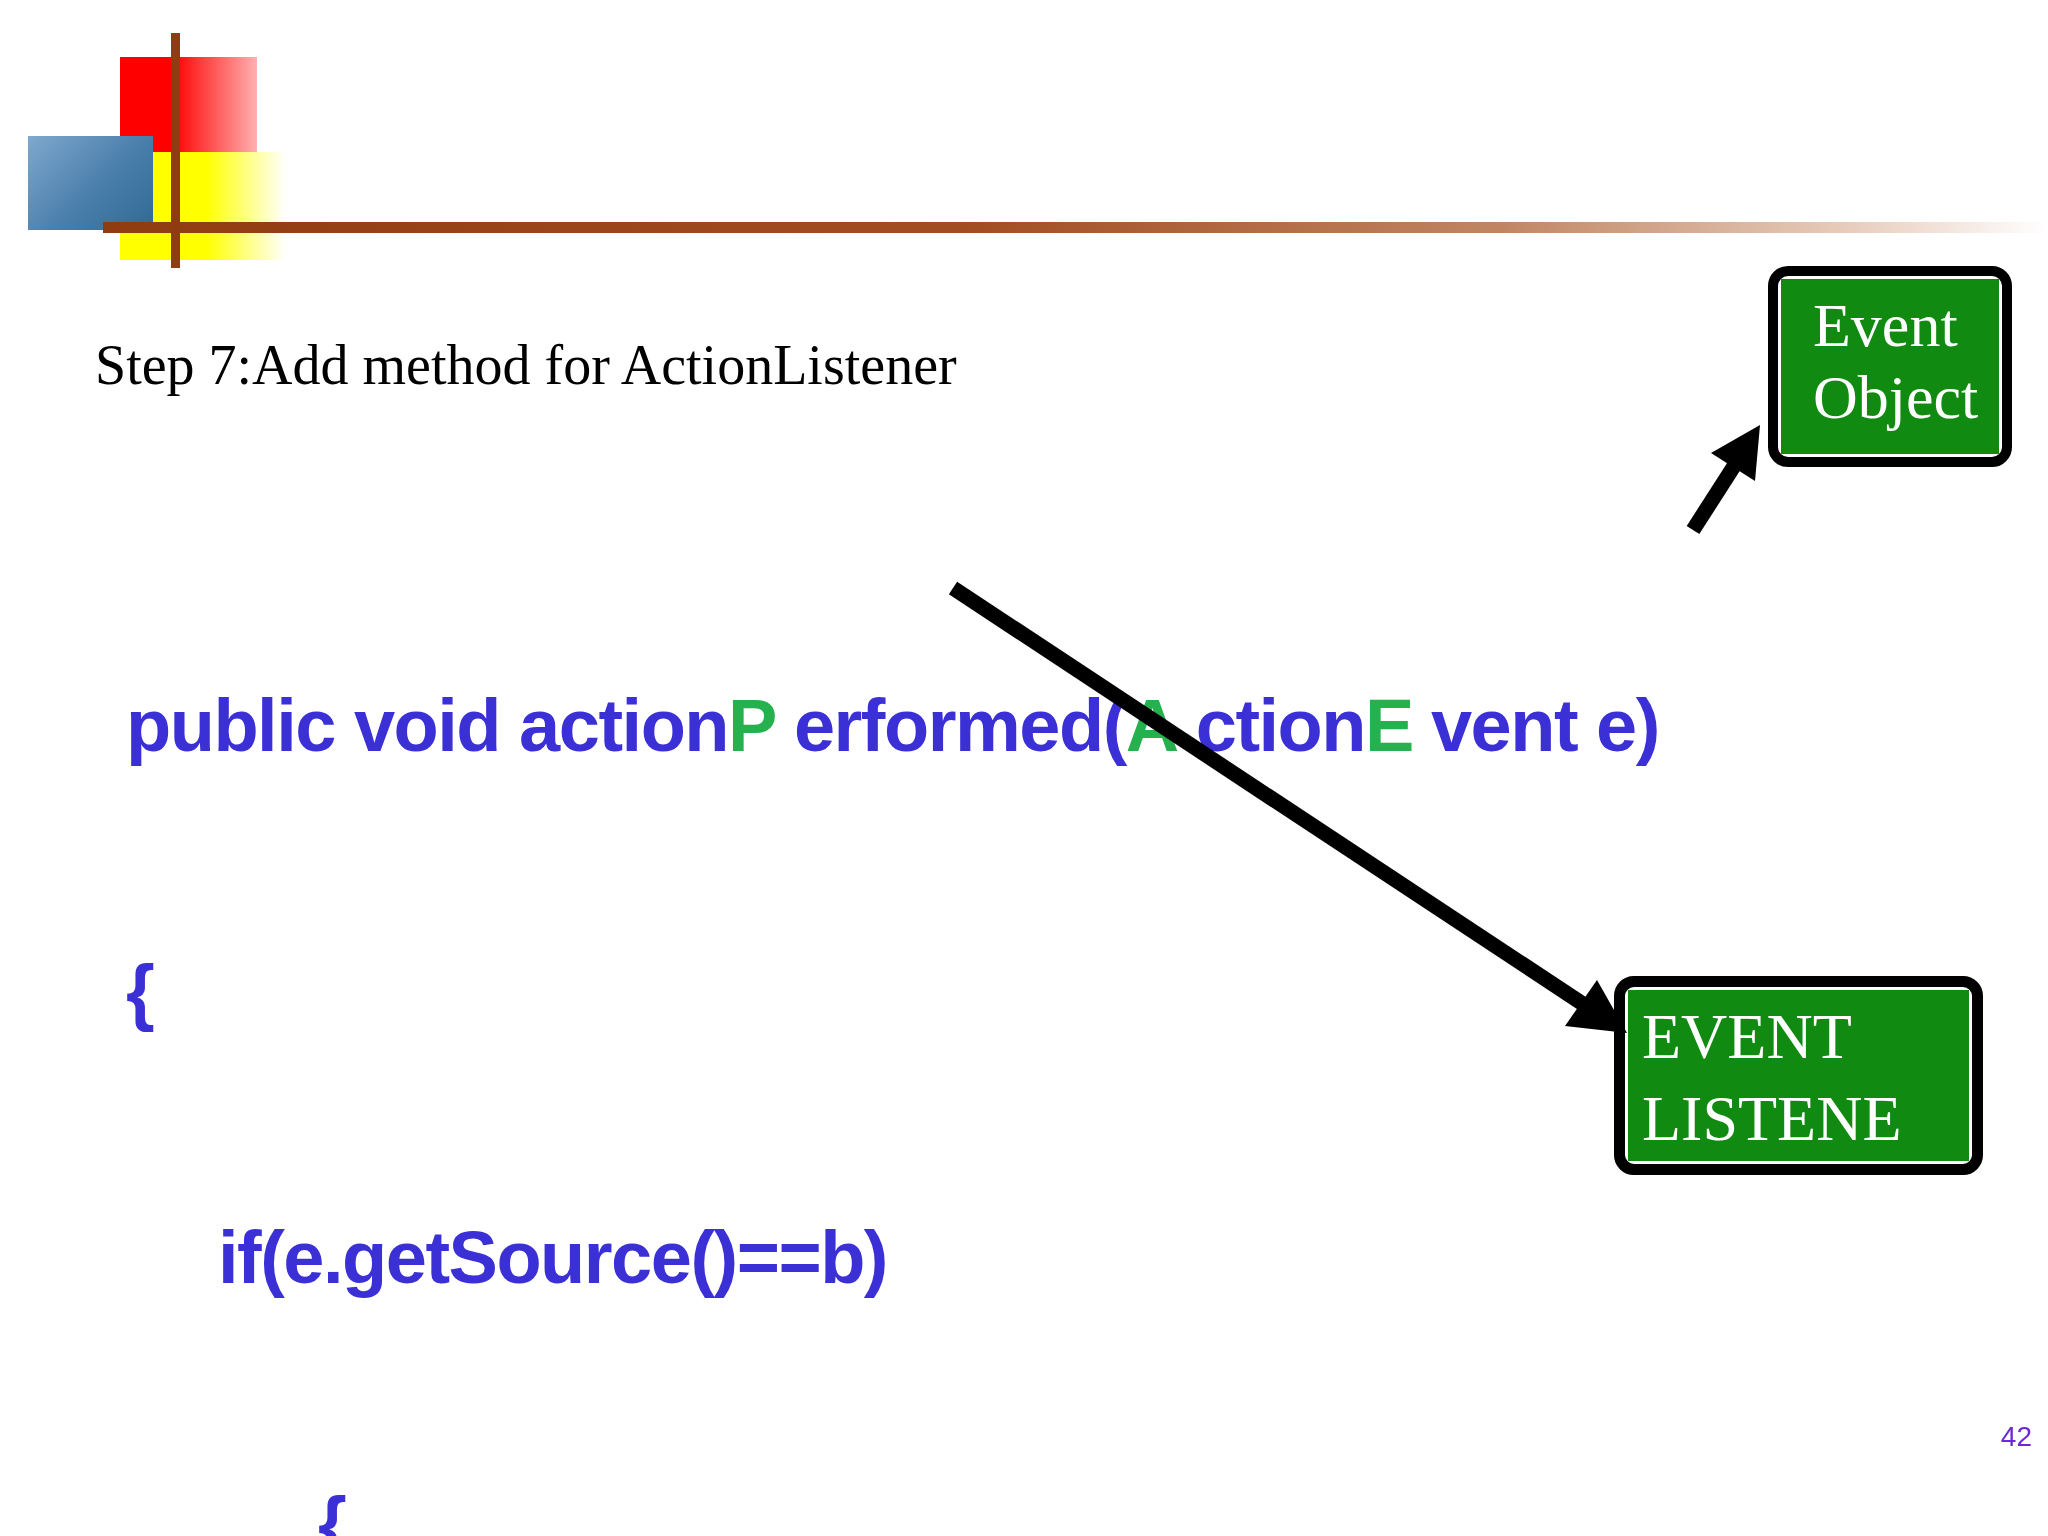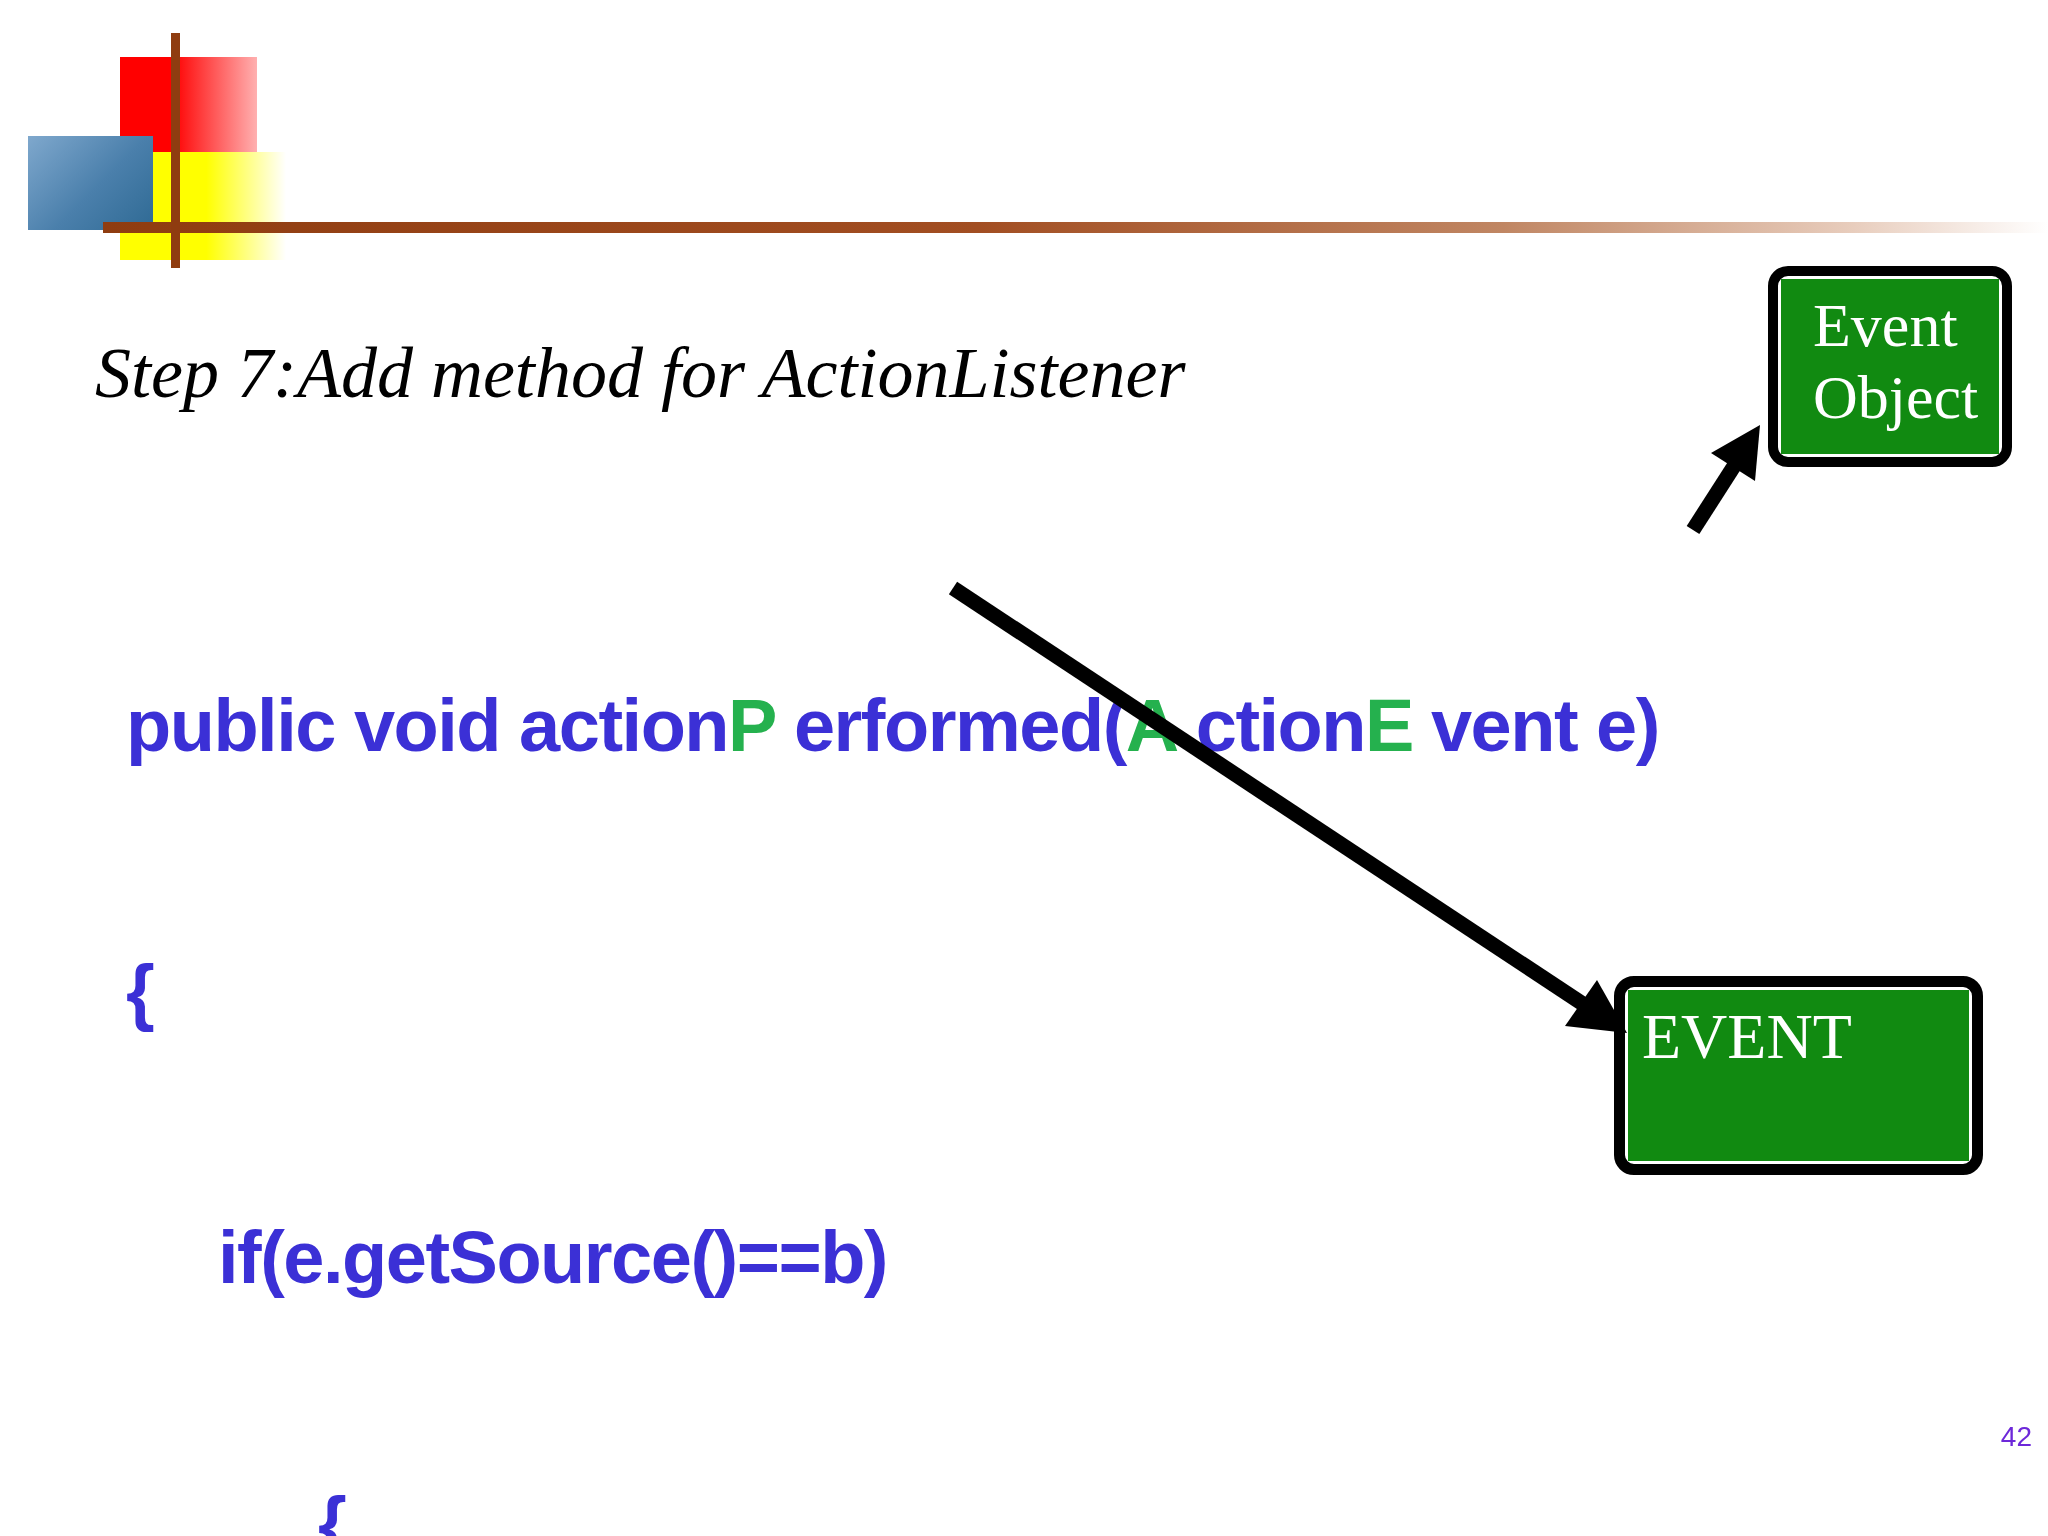--- a/index.html
+++ b/index.html
@@ -13,21 +13,21 @@
   .sq-yellow{left:120px;top:152px;width:166px;height:108px;
           background:linear-gradient(to right,#ffff00 52%,#ffffff 100%);z-index:2;}
   .sq-blue{left:28px;top:136px;width:125px;height:94px;
           background:linear-gradient(135deg,#7fa8cd 0%,#4a7fab 55%,#2f6a94 100%);z-index:3;}
   .rule-h{position:absolute;left:103px;top:222px;width:1945px;height:11px;z-index:4;
           background:linear-gradient(to right,#8f3c10 0%,#a24e22 45%,#c08663 72%,#e8cdbd 90%,#ffffff 100%);}
   .rule-v{position:absolute;left:171px;top:33px;width:9px;height:235px;background:#8f3c10;z-index:5;}
 
   
   .title{position:absolute;left:95px;top:336px;font-family:"Liberation Serif",serif;
-         font-size:72px;line-height:1.05;color:#000;white-space:nowrap;font-style:italic;}
+         font-size:56px;line-height:1.05;color:#000;white-space:nowrap;}
 
   
   .code{position:absolute;left:108px;top:508px;font-weight:bold;font-size:74px;
         letter-spacing:-1.5px;white-space:pre;}
   .code-line{height:96px;line-height:96px;}
   .ind1{margin-left:92px;}
   .ind2{margin-left:192px;}
   .b{color:#3b30d6;margin-left:18px;}
   .g{color:#25b14e;}
 
@@ -86,18 +86,19 @@
   <div class="gbox box-event-object">
     <div class="gbox-inner">
       <div>Event</div>
       <div>Object</div>
     </div>
   </div>
 
   <div class="gbox box-event-listener">
     <div class="gbox-inner">
       <div>EVENT</div>
+      <div>LISTENE</div>
     </div>
   </div>
 
   <div class="pagenum">42</div>
 
 </div>
 
 </body></html>

